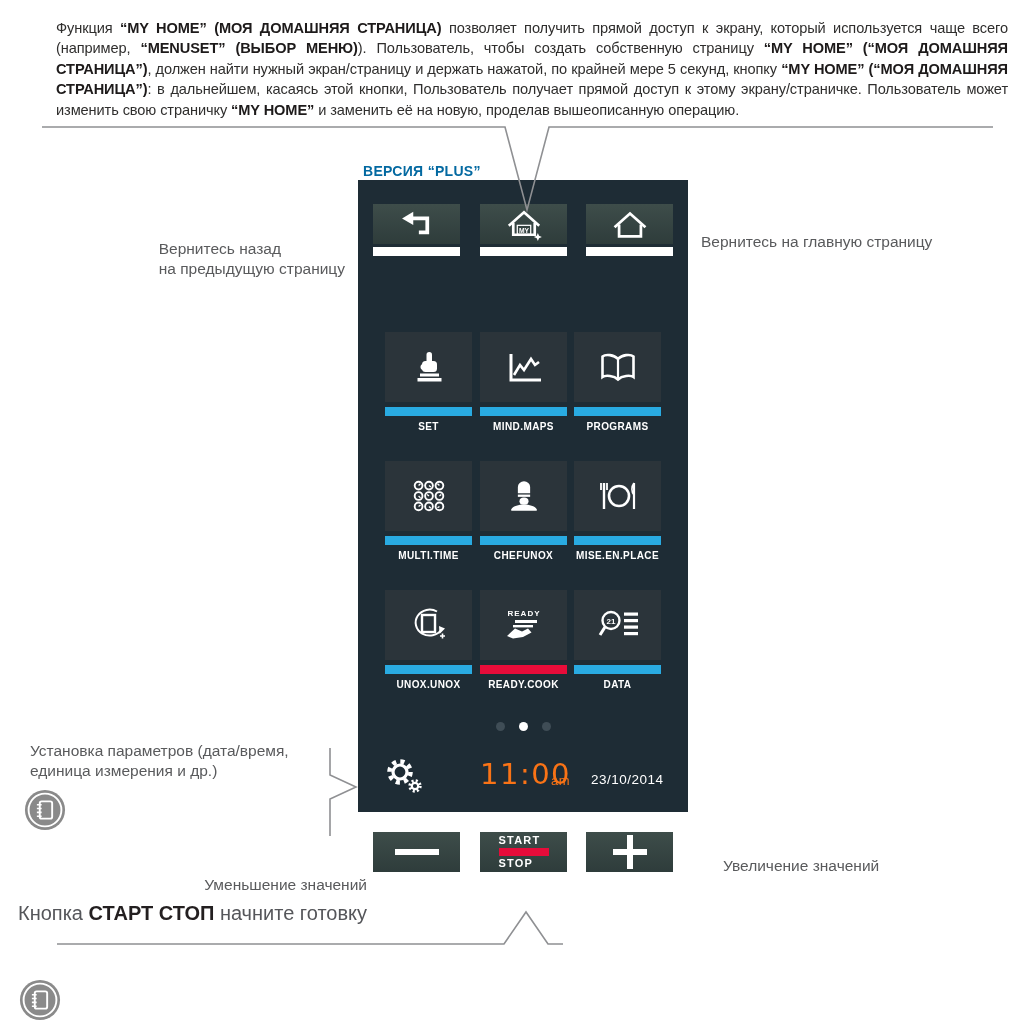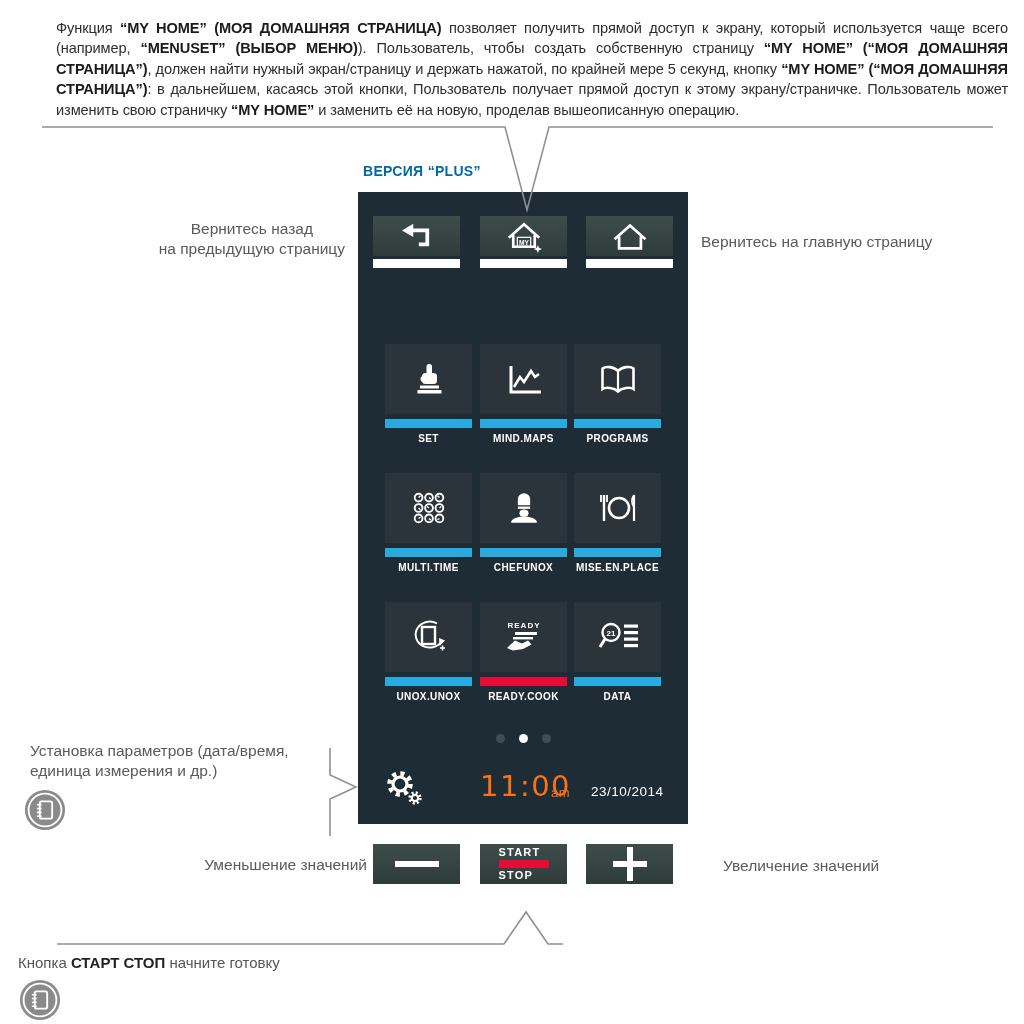--- a/index.html
+++ b/index.html
@@ -9,33 +9,33 @@
   .intro{position:absolute;left:40px;top:2px;width:952px;margin:16px;
          font-size:14.6px;line-height:20.4px;color:#2f2e2d;text-align:justify;letter-spacing:-0.1px;}
   .intro b{color:#1d1a1a;}
   
   .lines{position:absolute;left:0;top:0;width:1024px;height:1024px;pointer-events:none;z-index:6;}
   .lines path{fill:none;stroke:#8f9093;stroke-width:1.6px;}
   
   .version{position:absolute;left:363px;top:163px;font-size:14px;font-weight:bold;color:#0369a1;letter-spacing:.3px;}
   
   .label{position:absolute;color:#595a5c;font-size:15.5px;line-height:20px;}
-  .t-right{text-align:center;}
+  .t-right{text-align:left;margin-top:20px;}
   .back-label{right:679px;top:219px;}
   .home-label{left:701px;top:232px;}
   .params-label{left:30px;top:741px;}
   .decrease-label{right:657px;top:855px;}
   .increase-label{left:723px;top:856px;}
-  .start-note{position:absolute;left:18px;top:954px;font-size:15px;color:#55565a;}
+  .start-note{position:absolute;left:18px;top:902px;font-size:20px;color:#55565a;}
   .start-note b{color:#231f20;}
   .manual-icon{position:absolute;width:42px;height:42px;}
   .manual-icon.left-pos{left:24px;top:789px;}
   .manual-icon.bottom-pos{left:19px;top:979px;}
   
-  .panel{position:absolute;left:358px;top:192px;width:330px;height:632px;background:#1e2c35;z-index:2;}
+  .panel{position:absolute;left:358px;top:180px;width:330px;height:632px;background:#1e2c35;z-index:2;}
   .navbtn,.ctrlbtn{position:absolute;width:87px;cursor:pointer;}
   .btn-face{height:40px;background:linear-gradient(180deg,#3e4d4a 0%,#2e3c3b 100%);
             display:flex;align-items:center;justify-content:center;}
   .btn-underline{height:9px;background:#fff;margin-top:3px;}
   .tile{position:absolute;width:87px;cursor:pointer;}
   .tile-box{height:70px;background:#2b343a;display:flex;align-items:center;justify-content:center;}
   .tile-bar{height:9px;margin-top:5px;}
   .tile-bar.blue{background:#29abe2;}
   .tile-bar.red{background:#e60c3a;}
   .tile-label{margin-top:5px;text-align:center;color:#fff;font-size:10px;font-weight:bold;

